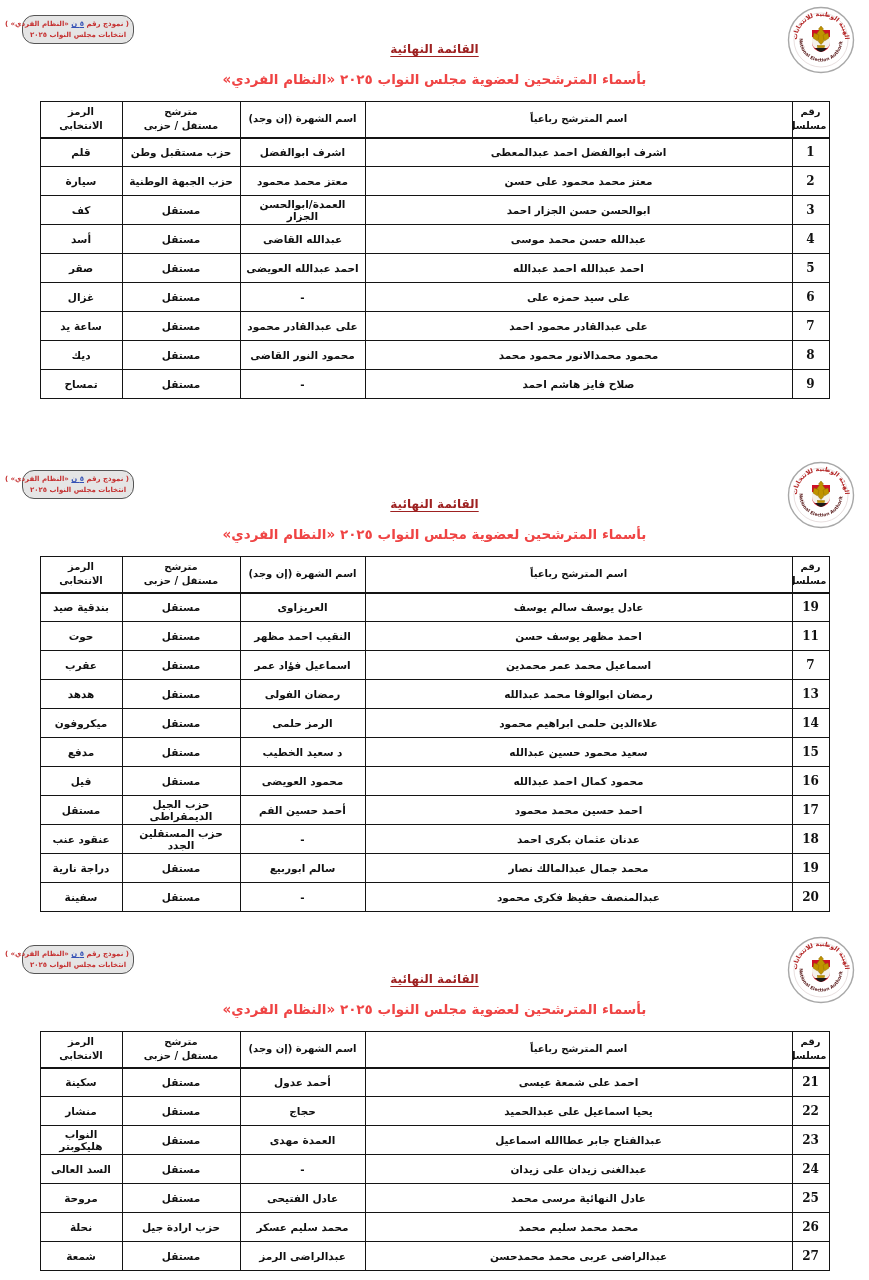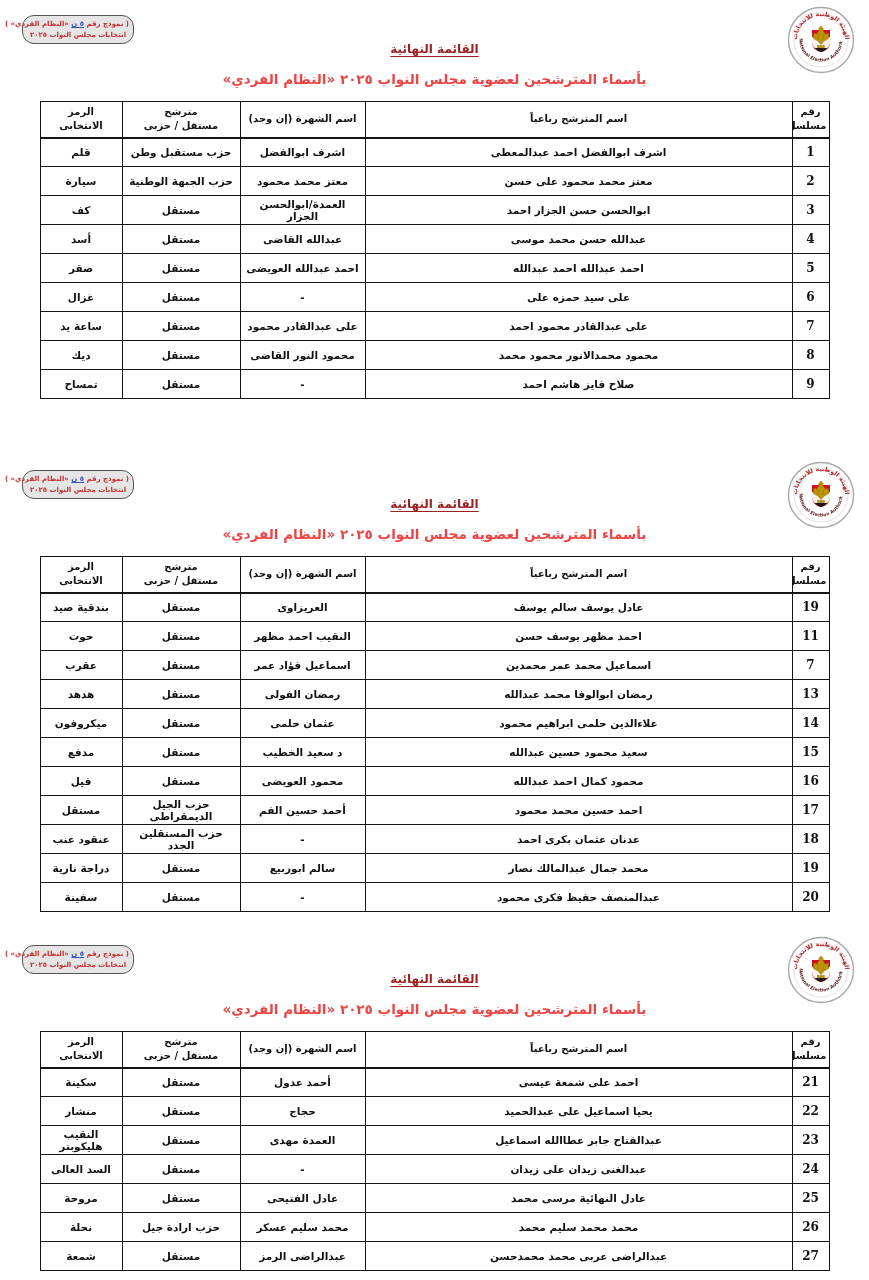--- a/index.html
+++ b/index.html
@@ -287,21 +287,21 @@
           <tr>
             <td class="serial">13</td>
             <td>رمضان ابوالوفا محمد عبدالله</td>
             <td>رمضان الفولى</td>
             <td>مستقل</td>
             <td>هدهد</td>
           </tr>
           <tr>
             <td class="serial">14</td>
             <td>علاءالدين حلمى ابراهيم محمود</td>
-            <td>عثمان حلمى</td>
+            <td>الرمز حلمى</td>
             <td>مستقل</td>
             <td>ميكروفون</td>
           </tr>
           <tr>
             <td class="serial">15</td>
             <td>سعيد محمود حسين عبدالله</td>
             <td>د سعيد الخطيب</td>
             <td>مستقل</td>
             <td>مدفع</td>
           </tr>
@@ -413,21 +413,21 @@
             <td>يحيا اسماعيل على عبدالحميد</td>
             <td>حجاج</td>
             <td>مستقل</td>
             <td>منشار</td>
           </tr>
           <tr>
             <td class="serial">23</td>
             <td>عبدالفتاح جابر عطاالله اسماعيل</td>
             <td>العمدة مهدى</td>
             <td>مستقل</td>
-            <td>النقيب هليكوبتر</td>
+            <td>النواب هليكوبتر</td>
           </tr>
           <tr>
             <td class="serial">24</td>
             <td>عبدالغنى زيدان على زيدان</td>
             <td>-</td>
             <td>مستقل</td>
             <td>السد العالى</td>
           </tr>
           <tr>
             <td class="serial">25</td>

